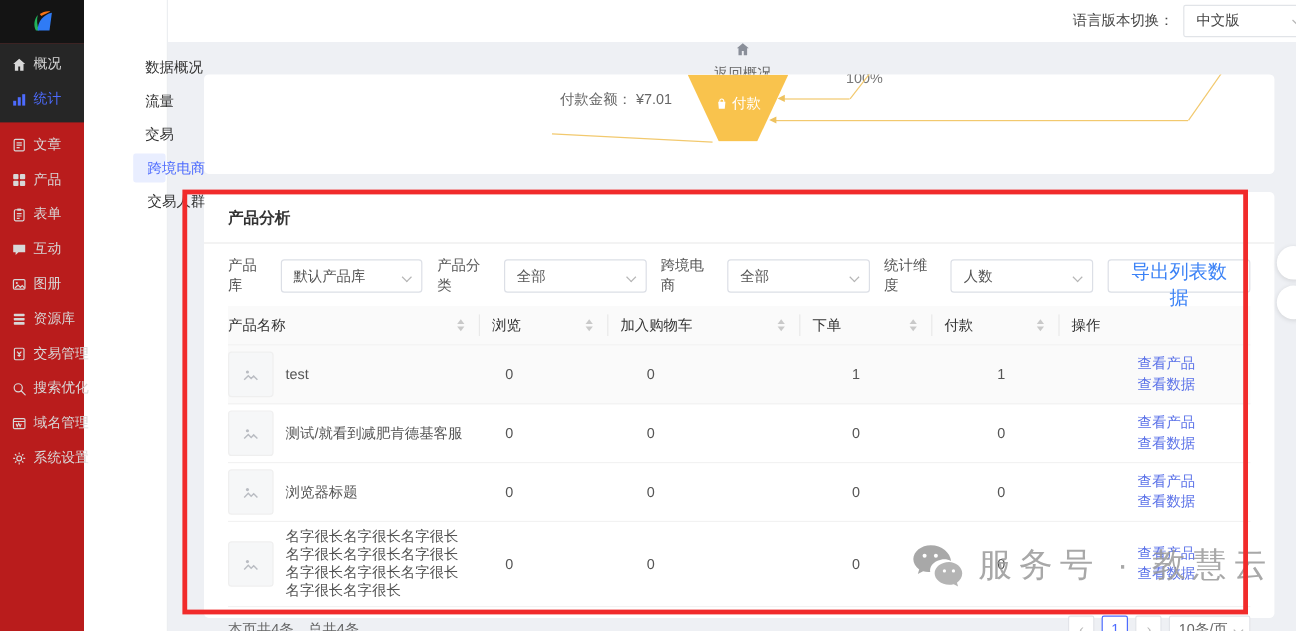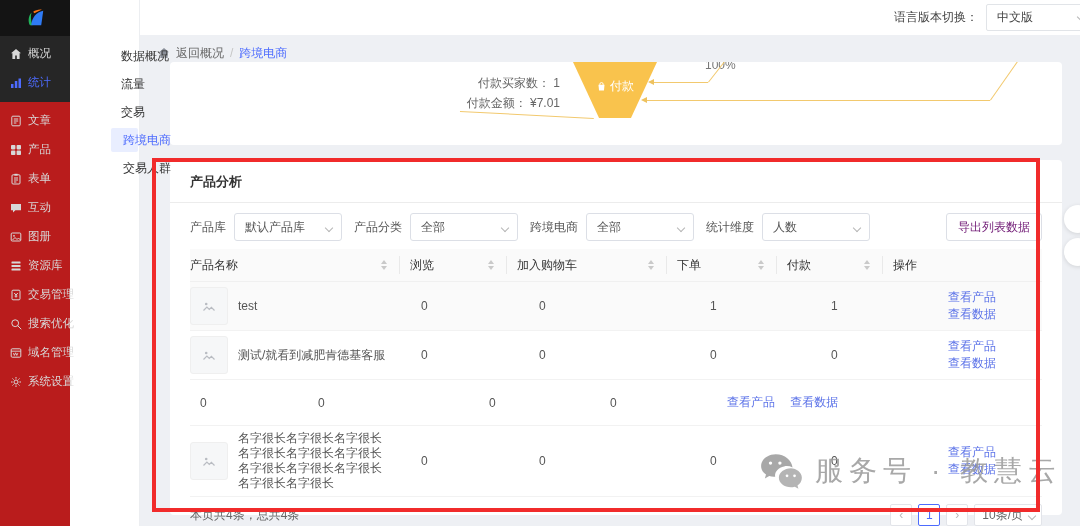--- a/index.html
+++ b/index.html
@@ -33,21 +33,21 @@
   
   .topbar{position:absolute;left:70px;right:0;top:0;height:35px;background:#fff;z-index:4;}
   .topbar-inner{position:absolute;right:0;top:0;height:35px;display:flex;align-items:center;}
   .lang-label{color:#444;margin-right:8px;}
   .lang-select{position:relative;height:25px;min-width:72px;border:1px solid #e1e4e8;border-radius:2px;
                display:flex;align-items:center;padding:0 24px 0 10px;color:#444;margin-right:-14px;background:#fff;}
   .lang-select .chev{position:absolute;right:9px;top:9px;}
 
   
   .main{position:absolute;left:140px;top:35px;right:0;bottom:0;background:#eef0f4;}
-  .breadcrumb{height:36px;display:flex;align-items:center;gap:6px;padding-left:18px;color:#666;}
+  .breadcrumb{height:36px;display:flex;align-items:center;gap:6px;padding-left:18px;color:#666;flex-direction:column;}
   .breadcrumb .sep{color:#c6c6c6;}
   .breadcrumb .current{color:#4d6bfe;}
   .bc-home svg{width:12px;height:12px;display:block;}
 
   
   .funnel-card{position:absolute;left:30px;top:27px;width:892px;height:83px;background:#fff;
                border-radius:4px;overflow:hidden;}
   .funnel-stats{position:absolute;left:140px;top:11px;width:250px;text-align:right;color:#666;line-height:20px;}
   .trapezoid{position:absolute;left:403px;top:0;width:84px;height:56px;background:#f9c34d;
              clip-path:polygon(0 0,100% 0,69% 100%,31% 100%);}
@@ -59,25 +59,25 @@
   .fline .ah{position:absolute;left:-7px;top:-4px;width:0;height:0;border:3.5px solid transparent;
              border-right:6px solid #eec25f;}
   .diag{transform-origin:left top;}
 
   
   .analysis-card{position:absolute;left:30px;top:125px;width:892px;height:355px;background:#fff;
                  border-radius:4px;box-sizing:border-box;}
   .card-title{padding:13px 20px 11px;font-size:13px;font-weight:bold;color:#333;border-bottom:1px solid #ececec;}
   .filters{display:flex;align-items:center;padding:10px 20px 8px;gap:12px;}
   .f-group{display:flex;align-items:center;gap:8px;color:#555;}
-  .select{position:relative;width:108px;height:28px;border:1px solid #dcdfe6;border-radius:3px;background:#fff;
+  .select{position:relative;width:120px;height:28px;border:1px solid #dcdfe6;border-radius:3px;background:#fff;
           display:flex;align-items:center;padding:0 22px 0 10px;box-sizing:border-box;color:#555;cursor:pointer;}
   .select .chev{position:absolute;right:9px;top:11px;}
   .export-btn{margin-left:auto;height:28px;border:1px solid #dcdfe6;border-radius:3px;background:#fff;
-              padding:0 11px;color:#701a75;font-size:12px;cursor:pointer;font-family:inherit;}
+              padding:0 11px;color:#3b82f6;font-size:16px;cursor:pointer;font-family:inherit;}
 
   .table{margin:0 20px;}
   .thead{display:flex;align-items:center;height:32px;background:#fafafa;border-bottom:1px solid #f0f0f0;}
   .th{display:flex;align-items:center;box-sizing:border-box;padding:0 12px 0 10px;color:#333;height:18px;
       border-right:1px solid #e9e9e9;}
   .th .lbl{flex:1;white-space:nowrap;}
   .th.c0{padding-left:0;}
   .th.c5{border-right:none;}
   .sort{display:inline-flex;flex-direction:column;gap:2px;margin-left:6px;}
   .sort i{width:0;height:0;border:3.5px solid transparent;display:block;}
@@ -275,21 +275,20 @@
             <path d="M6 1 1 5.3h1.4V11h2.8V7.5h1.6V11h2.8V5.3H11z"></path>
           </svg>
       </span>
       <span>返回概况</span>
       <span class="sep">/</span>
       <span class="current">跨境电商</span>
     </div>
 
     <div class="funnel-card">
       <div class="funnel-stats">
-        <div>付款买家数： 1</div>
         <div>付款金额： ¥7.01</div>
       </div>
       <div class="trapezoid"></div>
       <div class="funnel-label">
         <svg viewBox="0 0 12 12">
           <path d="M4.2 5V3.5a1.8 1.8 0 0 1 3.6 0V5" stroke="#fff" fill="none" stroke-width="1"></path>
           <path d="M2.7 4.2h6.6l-.6 6.2H3.3z" fill="#fff"></path>
         </svg>
         <span>付款</span>
       </div>
@@ -416,20 +415,29 @@
     <div class="td c2">0</div>
     <div class="td c3">0</div>
     <div class="td c4">0</div>
     <div class="td c5 ops">
       <a>查看产品</a>
       <a>查看数据</a>
     </div>
   </div>
 
   <div class="trow">
+    <div class="td c0">
+      <span class="thumb">
+        <svg viewBox="0 0 16 16" fill="none" stroke="#b9bcc2">
+          <circle cx="5.2" cy="6" r="1.3" fill="#b9bcc2" stroke="none"></circle>
+          <path d="M2.5 12.5l3.4-3.4 2.4 2.4 2.1-2.1 3.1 3.1" stroke-width="1.2"></path>
+        </svg>
+      </span>
+      <span class="pname">浏览器标题</span>
+    </div>
     <div class="td c1">0</div>
     <div class="td c2">0</div>
     <div class="td c3">0</div>
     <div class="td c4">0</div>
     <div class="td c5 ops">
       <a>查看产品</a>
       <a>查看数据</a>
     </div>
   </div>
 

